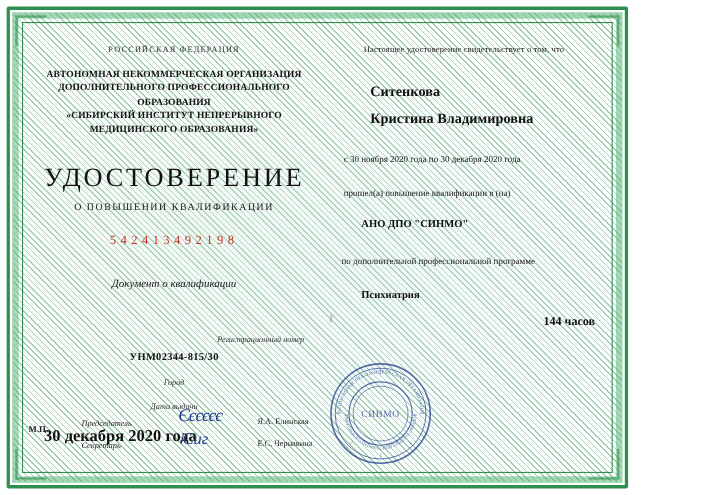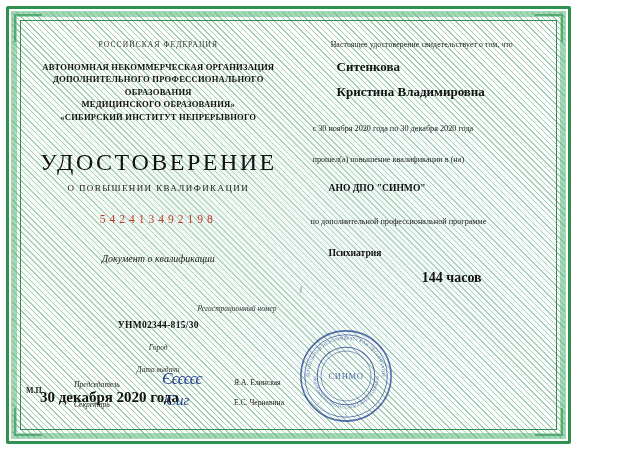--- a/index.html
+++ b/index.html
@@ -181,21 +181,21 @@
     font-size: 7.8px;
     color: #222;
     text-align: center;
     margin-top: 6px;
     letter-spacing: .1px;
   }
   .r-name {
     font-weight: bold;
     font-size: 13px;
     color: #111;
-    margin-top: 10px;
+    margin-top: 26px;
     padding-left: 34px;
   }
   .r-name2 {
     font-weight: bold;
     font-size: 13px;
     color: #111;
     margin-top: 9px;
     padding-left: 34px;
   }
   .r-period {
@@ -232,24 +232,24 @@
   }
   .r-volume-label {
     font-size: 8.4px;
     color: #222;
     margin-top: 30px;
     text-align: center;
     padding-left: 60px;
   }
   .r-volume {
     font-weight: bold;
-    font-size: 14px;
+    font-size: 11px;
     color: #111;
     margin-top: 12px;
-    text-align: center;
+    text-align: right;
     padding-left: 60px;
   }
 
   
   .sig-area {
     position: absolute;
     left: 10px;
     bottom: 26px;
     width: 296px;
     height: 60px;
@@ -316,22 +316,22 @@
   <div class="bg-tint"></div>
 
   <div class="content">
 
     <div class="col-left">
       <div class="rf-line">РОССИЙСКАЯ ФЕДЕРАЦИЯ</div>
 
       <div class="org-block">
         <div>АВТОНОМНАЯ НЕКОММЕРЧЕСКАЯ ОРГАНИЗАЦИЯ</div>
         <div>ДОПОЛНИТЕЛЬНОГО ПРОФЕССИОНАЛЬНОГО ОБРАЗОВАНИЯ</div>
+        <div>«СИБИРСКИЙ ИНСТИТУТ НЕПРЕРЫВНОГО</div>
         <div>МЕДИЦИНСКОГО ОБРАЗОВАНИЯ»</div>
-        <div>«СИБИРСКИЙ ИНСТИТУТ НЕПРЕРЫВНОГО</div>
       </div>
 
       <div class="title-main">УДОСТОВЕРЕНИЕ</div>
       <div class="title-sub">О ПОВЫШЕНИИ КВАЛИФИКАЦИИ</div>
       <div class="serial">542413492198</div>
       <div class="doc-kind">Документ о квалификации</div>
 
       <div class="reg-label">Регистрационный номер</div>
       <div class="reg-value">УНМ02344-815/30</div>
 

